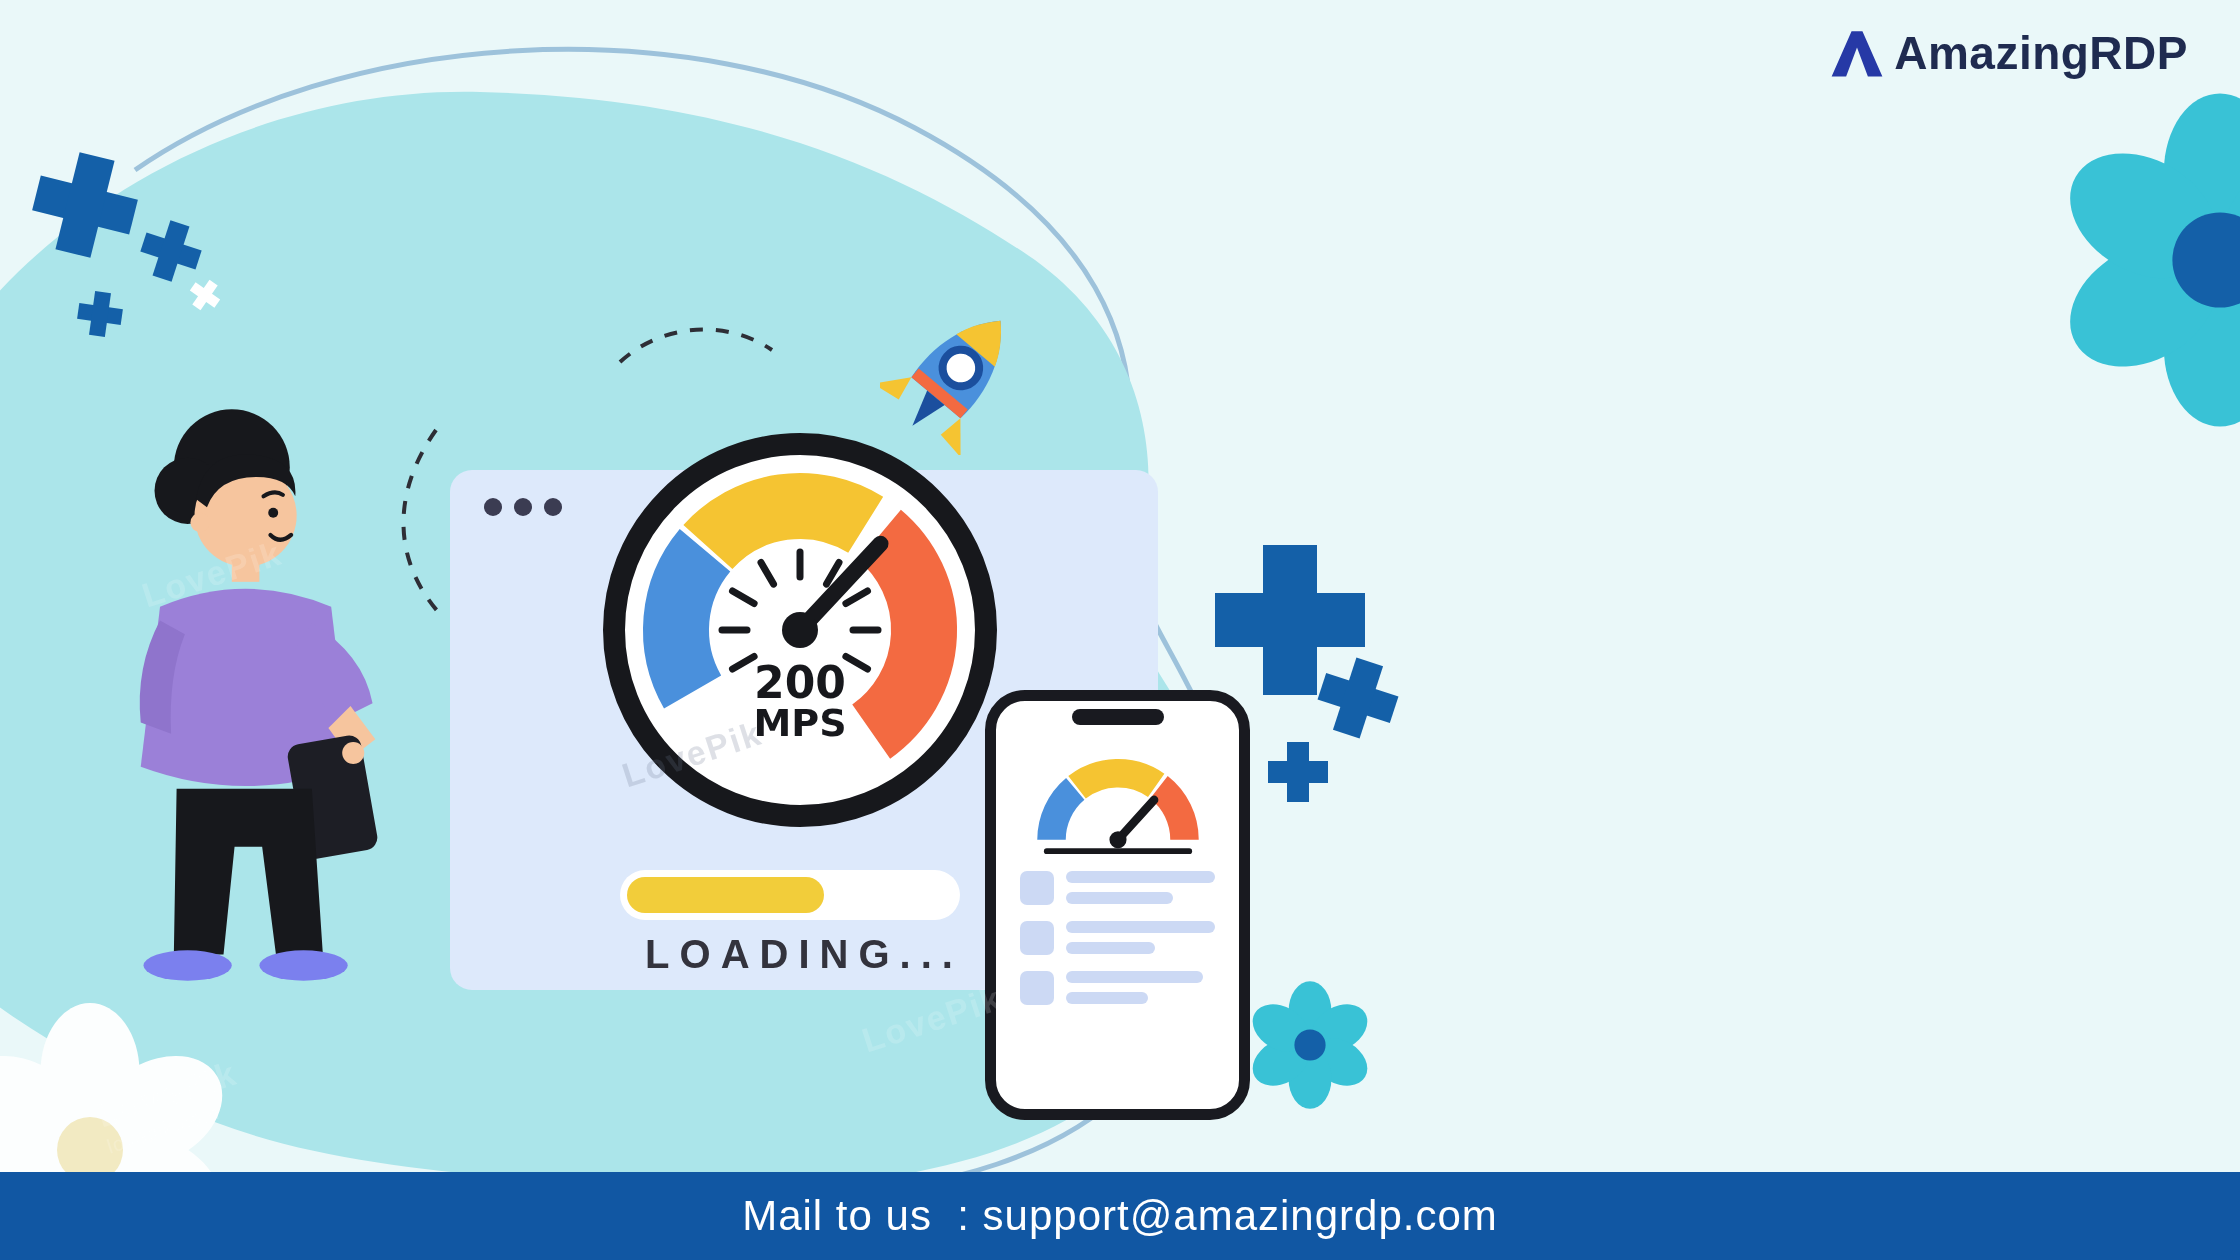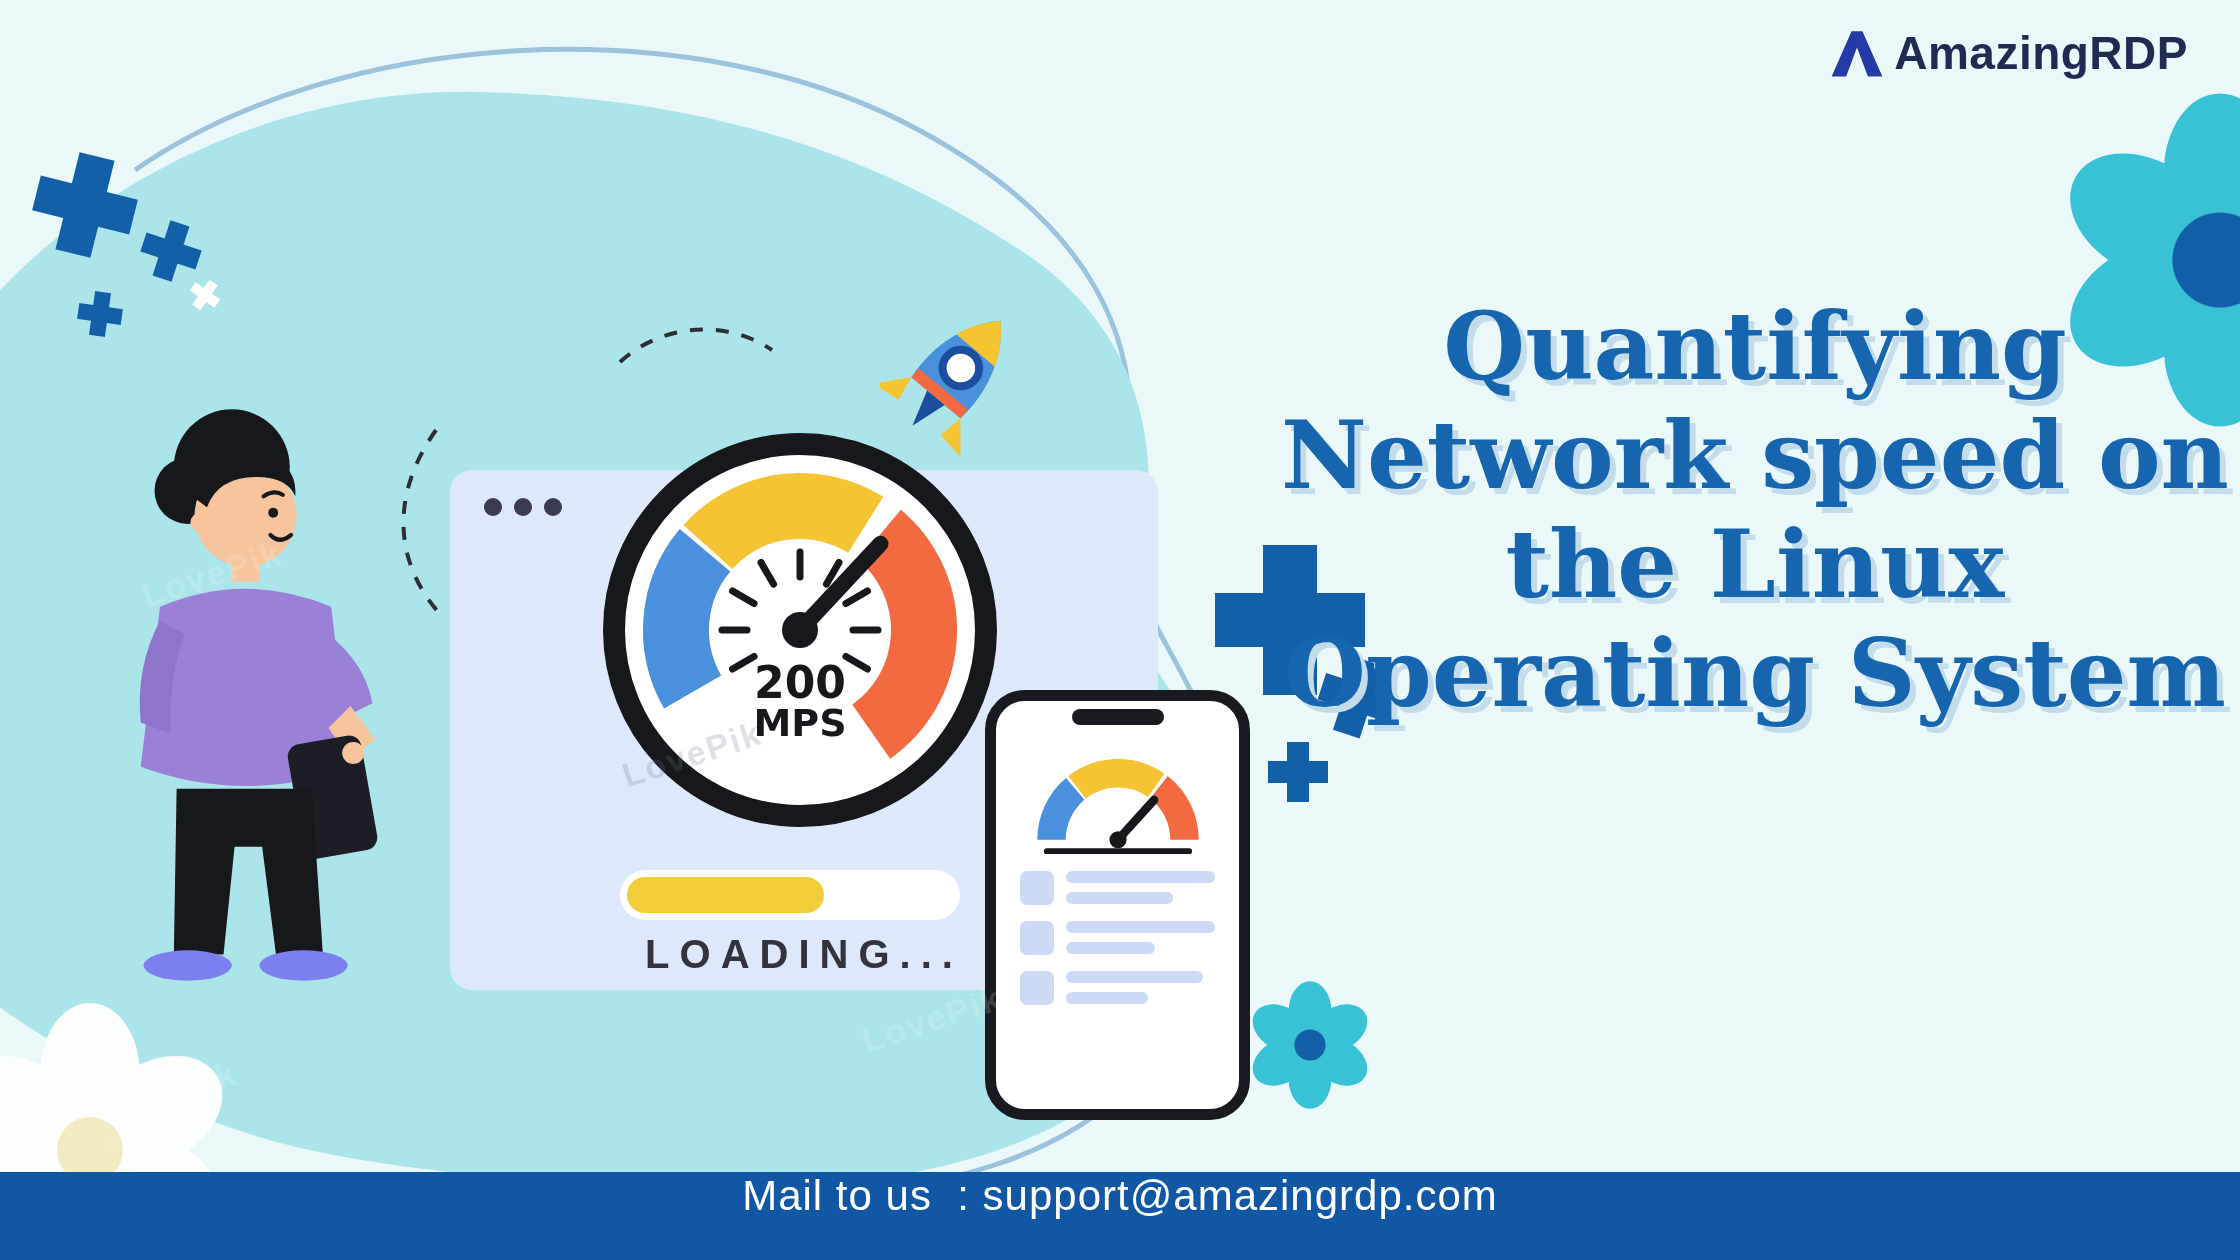--- a/index.html
+++ b/index.html
@@ -43,21 +43,21 @@
                background:#191a20;border-radius:9px;}
   .phone-gauge{display:block;margin:34px auto 0 auto;width:190px;height:124px;}
   .phone-rows{display:flex;flex-direction:column;gap:16px;padding:0 24px;margin-top:12px;}
   .phone-row{display:flex;gap:12px;align-items:flex-start;}
   .phone-sq{width:34px;height:34px;background:#ccd9f4;border-radius:7px;flex:none;}
   .phone-lines{display:flex;flex-direction:column;gap:9px;flex:1;}
   .phone-line{height:12px;background:#ccd9f4;border-radius:6px;}
 
   
   .footer{position:absolute;left:0;bottom:0;width:100%;height:88px;background:#1157a3;
-          display:flex;justify-content:center;z-index:7;}
+          display:flex;align-items:center;justify-content:center;z-index:7;}
   .footer-text{color:#ffffff;font-size:42px;letter-spacing:1px;white-space:pre;}
 
   
   .wm{position:absolute;font-size:34px;font-weight:bold;color:#ffffff;opacity:0.16;
       transform:rotate(-18deg);letter-spacing:2px;z-index:5;}
   .wm-dark{color:#6b7890;opacity:0.22;}
   .wm-small{font-size:20px;font-weight:normal;letter-spacing:1px;}
 </style>
 </head>
 <body>
@@ -120,26 +120,20 @@
     <circle cx="100" cy="100" r="22" fill="#f2eac2"></circle>
   </svg>
 
   <div class="logo">
     <svg width="58" height="52" viewBox="0 0 64 56">
       <path d="M4 54 L26 4 L38 4 L60 54 L44 54 L32 22 L20 54 Z" fill="#2639a6"></path>
     </svg>
     <span class="logo-text">AmazingRDP</span>
   </div>
 
-  <div class="title-block">
-    <div class="title-line">Quantifying</div>
-    <div class="title-line">Network speed on</div>
-    <div class="title-line">the Linux</div>
-    <div class="title-line">Operating System</div>
-  </div>
 
   <svg class="abs" style="left:80px;top:390px;width:345px;height:610px;z-index:3;" viewBox="0 0 250 440">
     <circle cx="110" cy="55" r="42" fill="#17181c"></circle>
     <circle cx="78" cy="72" r="24" fill="#17181c"></circle>
     <circle cx="120" cy="90" r="37" fill="#f6c59e"></circle>
     <path d="M84 78 Q90 42 128 46 Q158 50 156 76 Q150 62 128 62 Q100 62 92 84 Z" fill="#17181c"></path>
     <circle cx="87" cy="95" r="7" fill="#f6c59e"></circle>
     <circle cx="140" cy="88" r="3.6" fill="#17181c"></circle>
     <path d="M133 76 q8 -5 14 -1" stroke="#17181c" stroke-width="3" fill="none" stroke-linecap="round"></path>
     <path d="M138 104 q7 7 15 0" stroke="#17181c" stroke-width="3" fill="none" stroke-linecap="round"></path>

